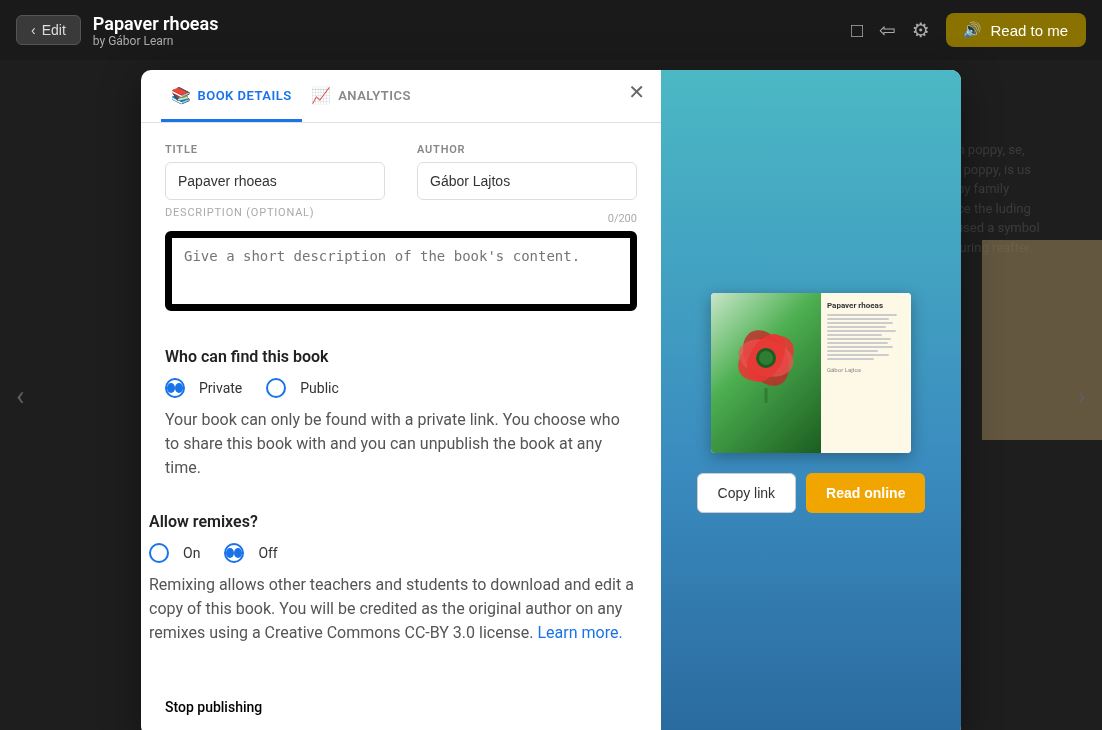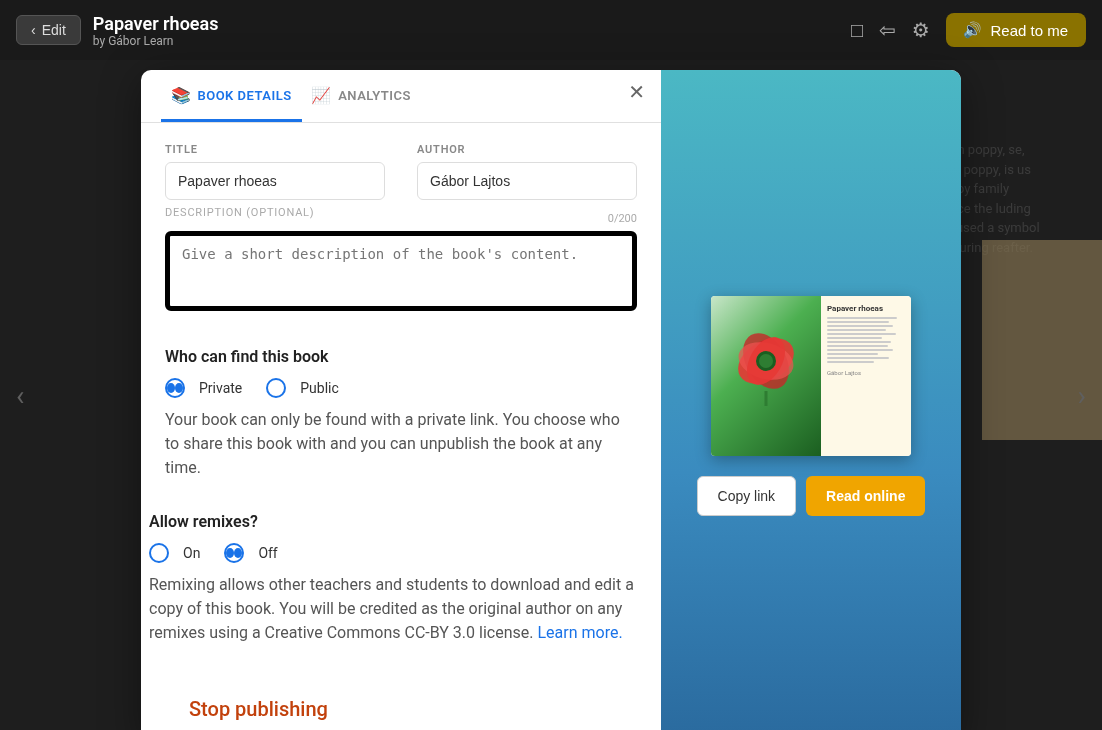--- a/index.html
+++ b/index.html
@@ -223,21 +223,21 @@
     .form-input {
       border: 1px solid #ddd;
       border-radius: 6px;
       padding: 10px 12px;
       font-size: 14px;
       color: #333;
       outline: none;
       background: white;
     }
     .form-textarea {
-      border: 5px solid #000000;
+      border: 7px solid #000000;
       border-radius: 6px;
       padding: 10px 12px;
       font-size: 14px;
       color: #a16207;
       outline: none;
       background: white;
       resize: none;
       width: 100%;
       height: 80px;
     }
@@ -309,26 +309,25 @@
     
     .remix-section {
       padding: 0 8px 16px;
     }
 
     
     .stop-publishing {
       padding: 20px 24px 0;
     }
     .stop-link {
-      color: #c2410c;
-      font-size: 20px;
+      color: #000000;
+      font-size: 14px;
       font-weight: 500;
       cursor: pointer;
       text-decoration: none;
-      margin-left: 24px;
     }
 
     
     .modal-right {
       flex: 1;
       background: linear-gradient(180deg, #4bb8c4 0%, #3a8bbf 60%, #2a6a9e 100%);
       display: flex;
       flex-direction: column;
       align-items: center;
       justify-content: center;

